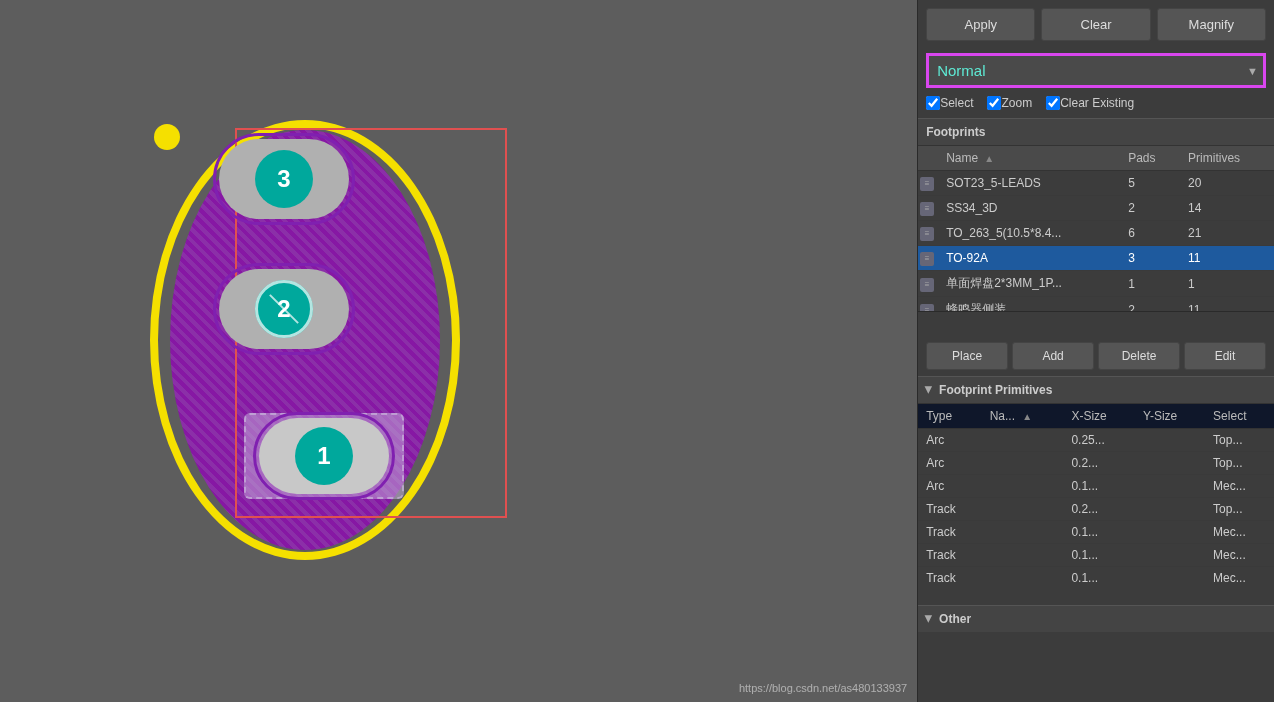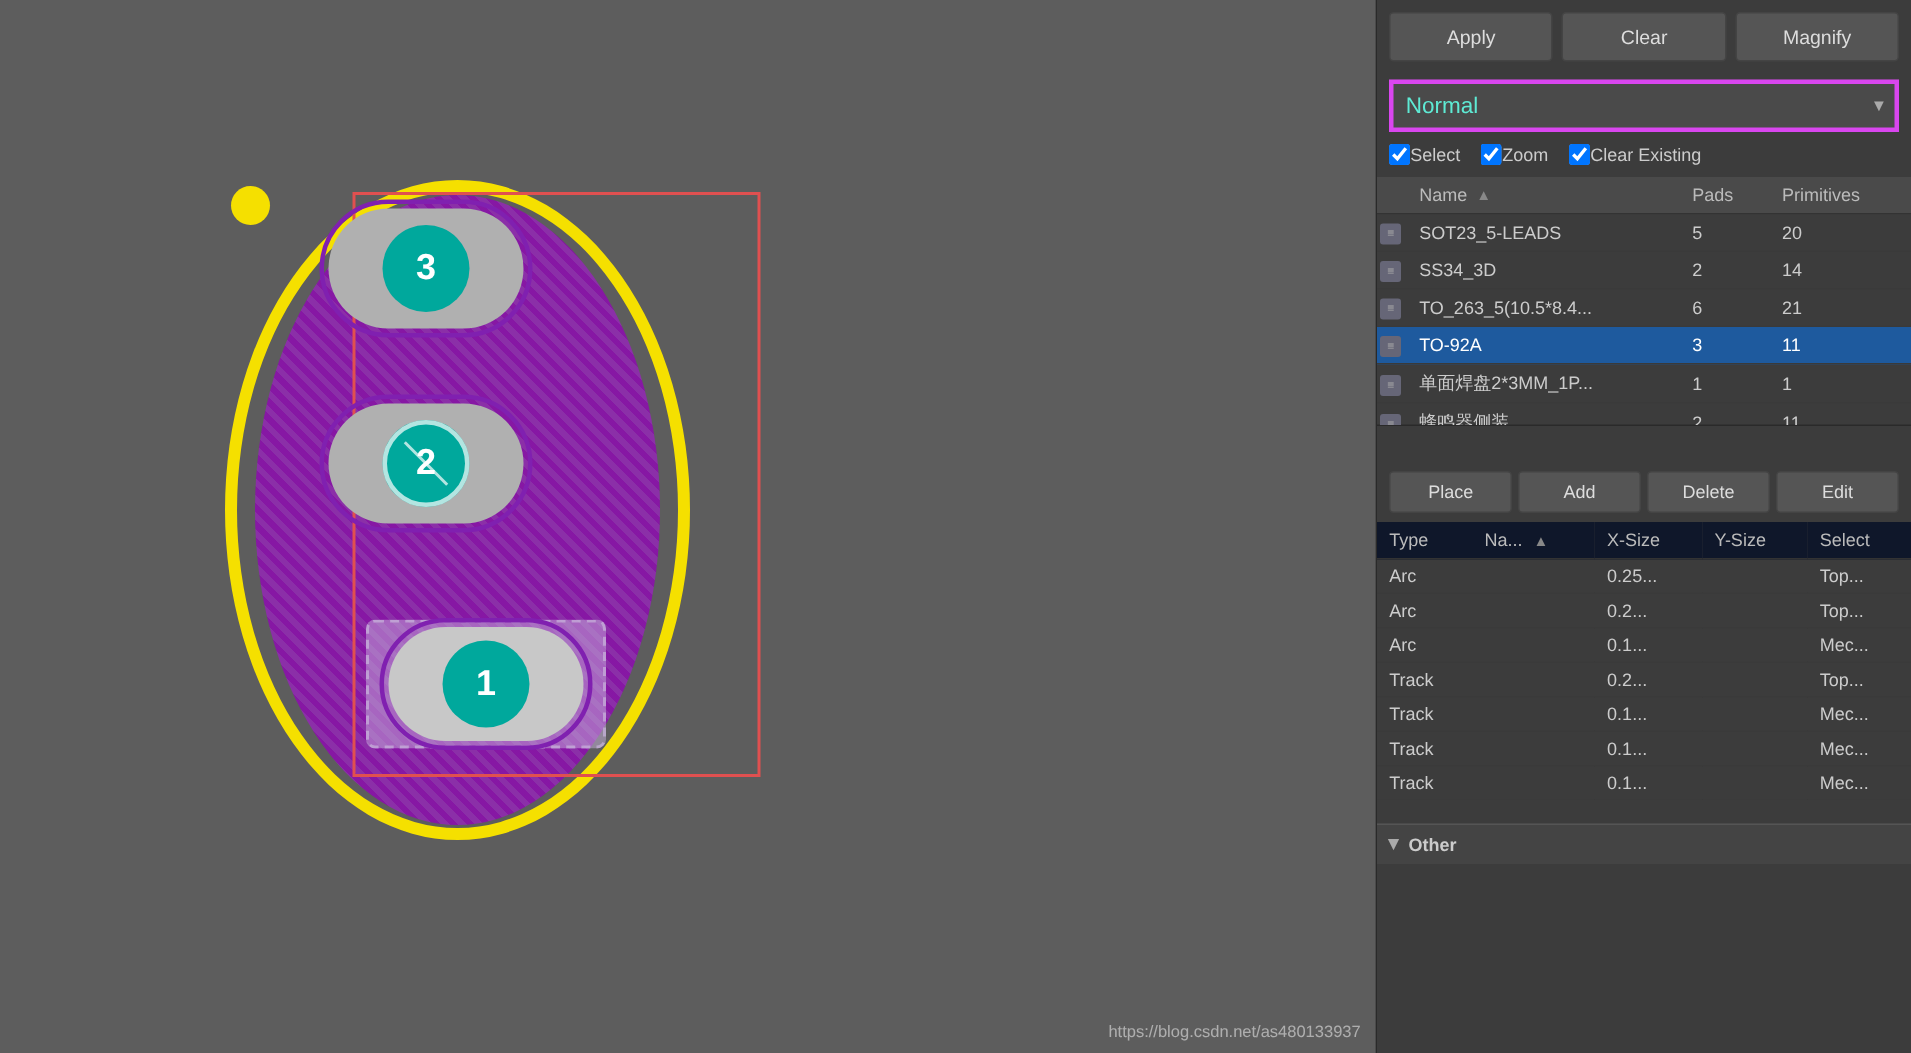--- a/index.html
+++ b/index.html
@@ -529,20 +529,23 @@
     <label class="checkbox-item">
       <input type="checkbox" checked="" style="">
       <span>Zoom</span>
     </label>
     <label class="checkbox-item">
       <input type="checkbox" checked="" style="">
       <span>Clear Existing</span>
     </label>
   </div>
 
+  <div class="section-header">
+    <span>Footprints</span>
+  </div>
 
   <div class="table-scroll">
     <table class="fp-table">
       <thead>
         <tr>
           <th class="icon-cell"></th>
           <th>
             <span class="name-col-header">
               <span>Name</span>
               <span class="sort-arrow">▲</span>
@@ -593,20 +596,23 @@
     </table>
   </div>
 
   <div class="action-row">
     <button class="action-btn">Place</button>
     <button class="action-btn">Add</button>
     <button class="action-btn">Delete</button>
     <button class="action-btn">Edit</button>
   </div>
 
+  <div class="prim-section-header">
+    <span>Footprint Primitives</span>
+  </div>
 
   <div class="prim-scroll">
     <table class="prim-table">
       <thead>
         <tr>
           <th>Type</th>
           <th>
             <span>
               <span>Na...</span>
               <span class="sort-arrow">▲</span>

